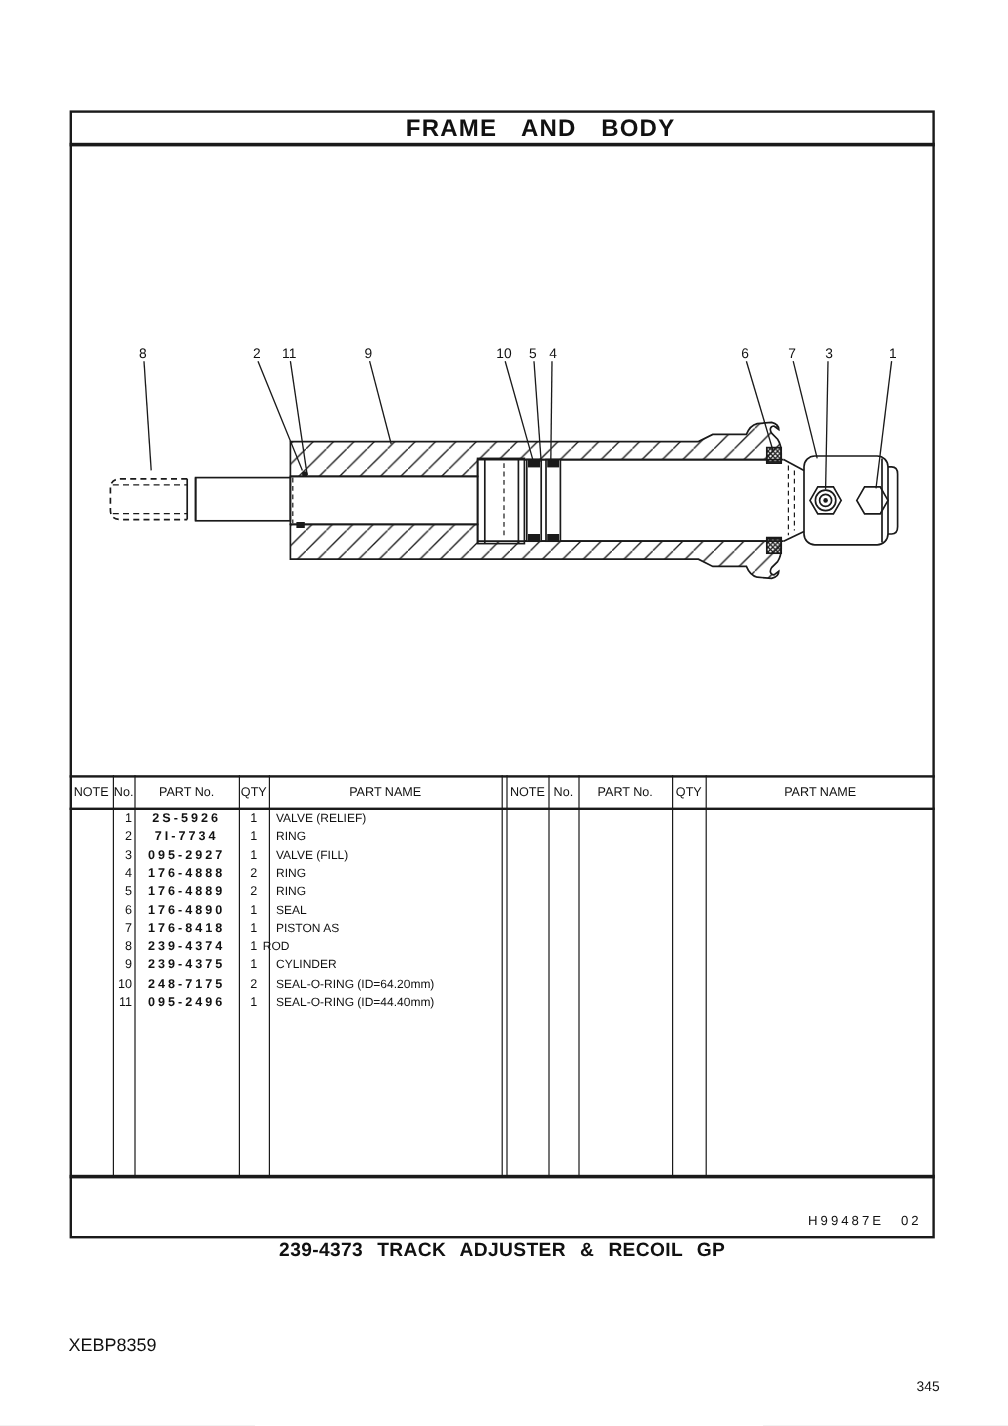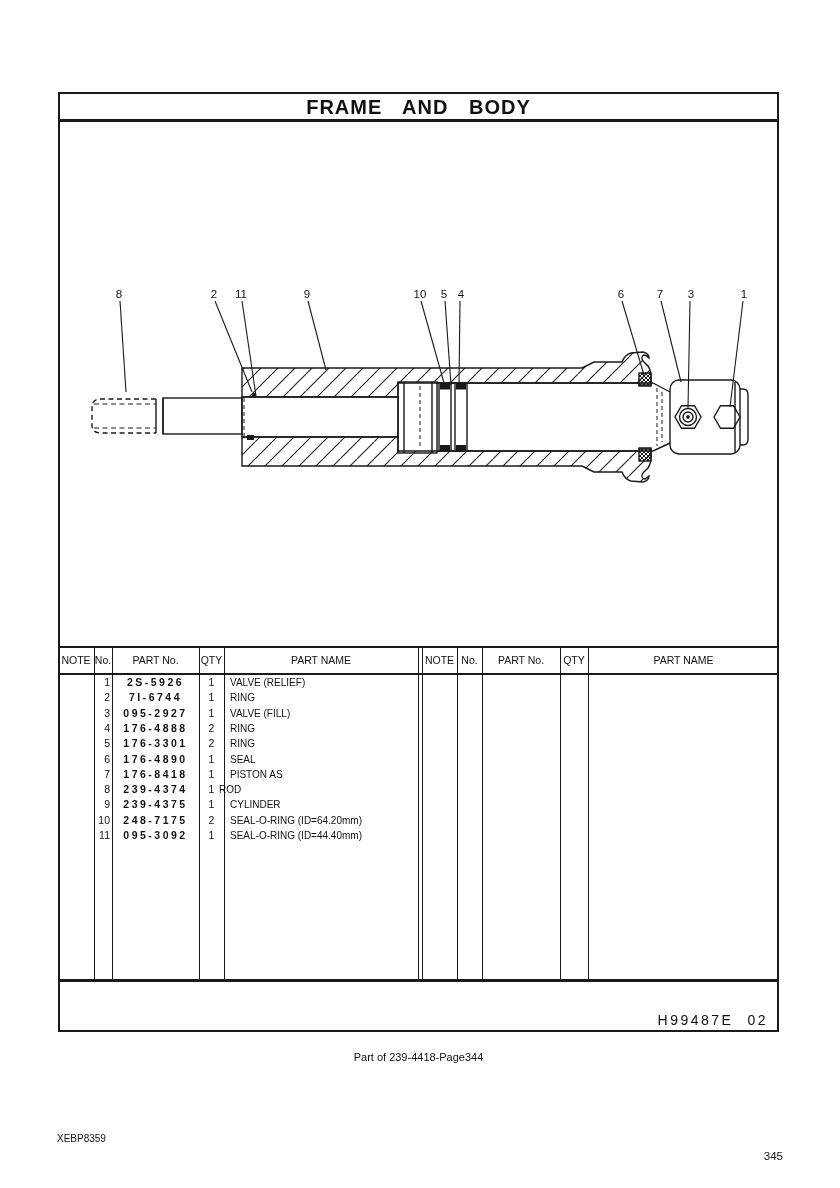--- a/index.html
+++ b/index.html
@@ -1,36 +1,36 @@
 <!DOCTYPE html>
 <html><head>
 <meta charset="utf-8">
 <style>
   html,body{margin:0;padding:0;background:#e8e8e8;}
   #page{position:relative;width:840px;height:1188px;background:#ffffff;overflow:hidden;
         font-family:"Liberation Sans",sans-serif;color:#111;}
   .abs{position:absolute;}
   .box{left:58px;top:92px;width:717px;height:936px;border:2px solid #1a1a1a;}
   .title{left:58px;top:94px;width:721px;height:27px;line-height:27px;text-align:center;
-         font-size:20px;font-weight:bold;letter-spacing:1px;word-spacing:14px;}
+         font-size:20px;font-weight:bold;letter-spacing:1px;word-spacing:14px;padding-left:32px;}
   .title-underline{left:58px;top:119px;width:721px;height:2.5px;background:#1a1a1a;}
   .hline{background:#1a1a1a;}
   .vline{background:#1a1a1a;}
   .th{font-size:10.5px;line-height:28px;height:28px;transform:translateX(-50%);white-space:nowrap;}
   .row-cell{position:absolute;font-size:10.5px;line-height:15.3px;white-space:nowrap;}
   .cell-no{text-align:right;}
   .cell-part{text-align:center;letter-spacing:2.5px;font-weight:bold;}
   .cell-qty{text-align:center;}
   .cell-name{text-align:left;font-size:10px;}
-  .hcode{top:1012px;right:72px;font-size:14px;letter-spacing:2.5px;}
+  .hcode{top:1012px;right:72px;font-size:11px;letter-spacing:2.5px;}
   .hcode .rev{margin-left:14px;}
   .ftitle{left:58px;top:1034px;width:721px;text-align:center;font-size:16px;font-weight:bold;
           word-spacing:7px;letter-spacing:0.3px;}
   .fsub{left:58px;top:1051px;width:721px;text-align:center;font-size:11px;}
-  .doccode{left:57px;top:1113px;font-size:10px;margin-top:20px;}
+  .doccode{left:57px;top:1113px;font-size:15px;}
   .pagenum{right:57px;top:1150px;font-size:11.5px;}
   svg text{font-family:"Liberation Sans",sans-serif;}
 </style>
 </head>
 <body>
 
 <div id="page">
 
   <div class="abs box"></div>
   <div class="abs title">FRAME AND BODY</div>
@@ -171,39 +171,39 @@
       </div>
     <div id="rows-left">
         <div class="abs" style="left: 58px; top: 675px; width: 360px; height: 15.3px;">
           <span class="row-cell cell-no" style="left:34px;width:18px;">1</span>
           <span class="row-cell cell-part" style="left:54px;width:87px;">2S-5926</span>
           <span class="row-cell cell-qty" style="left:141px;width:25px;">1</span>
           <span class="row-cell cell-name" style="left:172px;width:186px;">VALVE (RELIEF)</span>
         </div>
         <div class="abs" style="left: 58px; top: 690.3px; width: 360px; height: 15.3px;">
           <span class="row-cell cell-no" style="left:34px;width:18px;">2</span>
-          <span class="row-cell cell-part" style="left:54px;width:87px;">7I-6744</span>
+          <span class="row-cell cell-part" style="left:54px;width:87px;">7I-7734</span>
           <span class="row-cell cell-qty" style="left:141px;width:25px;">1</span>
           <span class="row-cell cell-name" style="left:172px;width:186px;">RING</span>
         </div>
         <div class="abs" style="left: 58px; top: 705.6px; width: 360px; height: 15.3px;">
           <span class="row-cell cell-no" style="left:34px;width:18px;">3</span>
           <span class="row-cell cell-part" style="left:54px;width:87px;">095-2927</span>
           <span class="row-cell cell-qty" style="left:141px;width:25px;">1</span>
           <span class="row-cell cell-name" style="left:172px;width:186px;">VALVE (FILL)</span>
         </div>
         <div class="abs" style="left: 58px; top: 720.9px; width: 360px; height: 15.3px;">
           <span class="row-cell cell-no" style="left:34px;width:18px;">4</span>
           <span class="row-cell cell-part" style="left:54px;width:87px;">176-4888</span>
           <span class="row-cell cell-qty" style="left:141px;width:25px;">2</span>
           <span class="row-cell cell-name" style="left:172px;width:186px;">RING</span>
         </div>
         <div class="abs" style="left: 58px; top: 736.2px; width: 360px; height: 15.3px;">
           <span class="row-cell cell-no" style="left:34px;width:18px;">5</span>
-          <span class="row-cell cell-part" style="left:54px;width:87px;">176-3301</span>
+          <span class="row-cell cell-part" style="left:54px;width:87px;">176-4889</span>
           <span class="row-cell cell-qty" style="left:141px;width:25px;">2</span>
           <span class="row-cell cell-name" style="left:172px;width:186px;">RING</span>
         </div>
         <div class="abs" style="left: 58px; top: 751.5px; width: 360px; height: 15.3px;">
           <span class="row-cell cell-no" style="left:34px;width:18px;">6</span>
           <span class="row-cell cell-part" style="left:54px;width:87px;">176-4890</span>
           <span class="row-cell cell-qty" style="left:141px;width:25px;">1</span>
           <span class="row-cell cell-name" style="left:172px;width:186px;">SEAL</span>
         </div>
         <div class="abs" style="left: 58px; top: 766.8px; width: 360px; height: 15.3px;">
@@ -225,27 +225,27 @@
           <span class="row-cell cell-name" style="left:172px;width:186px;">CYLINDER</span>
         </div>
         <div class="abs" style="left: 58px; top: 812.7px; width: 360px; height: 15.3px;">
           <span class="row-cell cell-no" style="left:34px;width:18px;">10</span>
           <span class="row-cell cell-part" style="left:54px;width:87px;">248-7175</span>
           <span class="row-cell cell-qty" style="left:141px;width:25px;">2</span>
           <span class="row-cell cell-name" style="left:172px;width:186px;">SEAL-O-RING (ID=64.20mm)</span>
         </div>
         <div class="abs" style="left: 58px; top: 828px; width: 360px; height: 15.3px;">
           <span class="row-cell cell-no" style="left:34px;width:18px;">11</span>
-          <span class="row-cell cell-part" style="left:54px;width:87px;">095-3092</span>
+          <span class="row-cell cell-part" style="left:54px;width:87px;">095-2496</span>
           <span class="row-cell cell-qty" style="left:141px;width:25px;">1</span>
           <span class="row-cell cell-name" style="left:172px;width:186px;">SEAL-O-RING (ID=44.40mm)</span>
         </div>
       </div>
   </div>
 
   <div class="abs hcode">
     <span>H99487E</span><span class="rev">02</span>
   </div>
 
-  <div class="abs fsub">Part of 239-4418-Page344</div>
+  <div class="abs ftitle">239-4373  TRACK ADJUSTER &amp; RECOIL GP</div>
   <div class="abs doccode">XEBP8359</div>
   <div class="abs pagenum">345</div>
 </div>
 
 </body></html>

